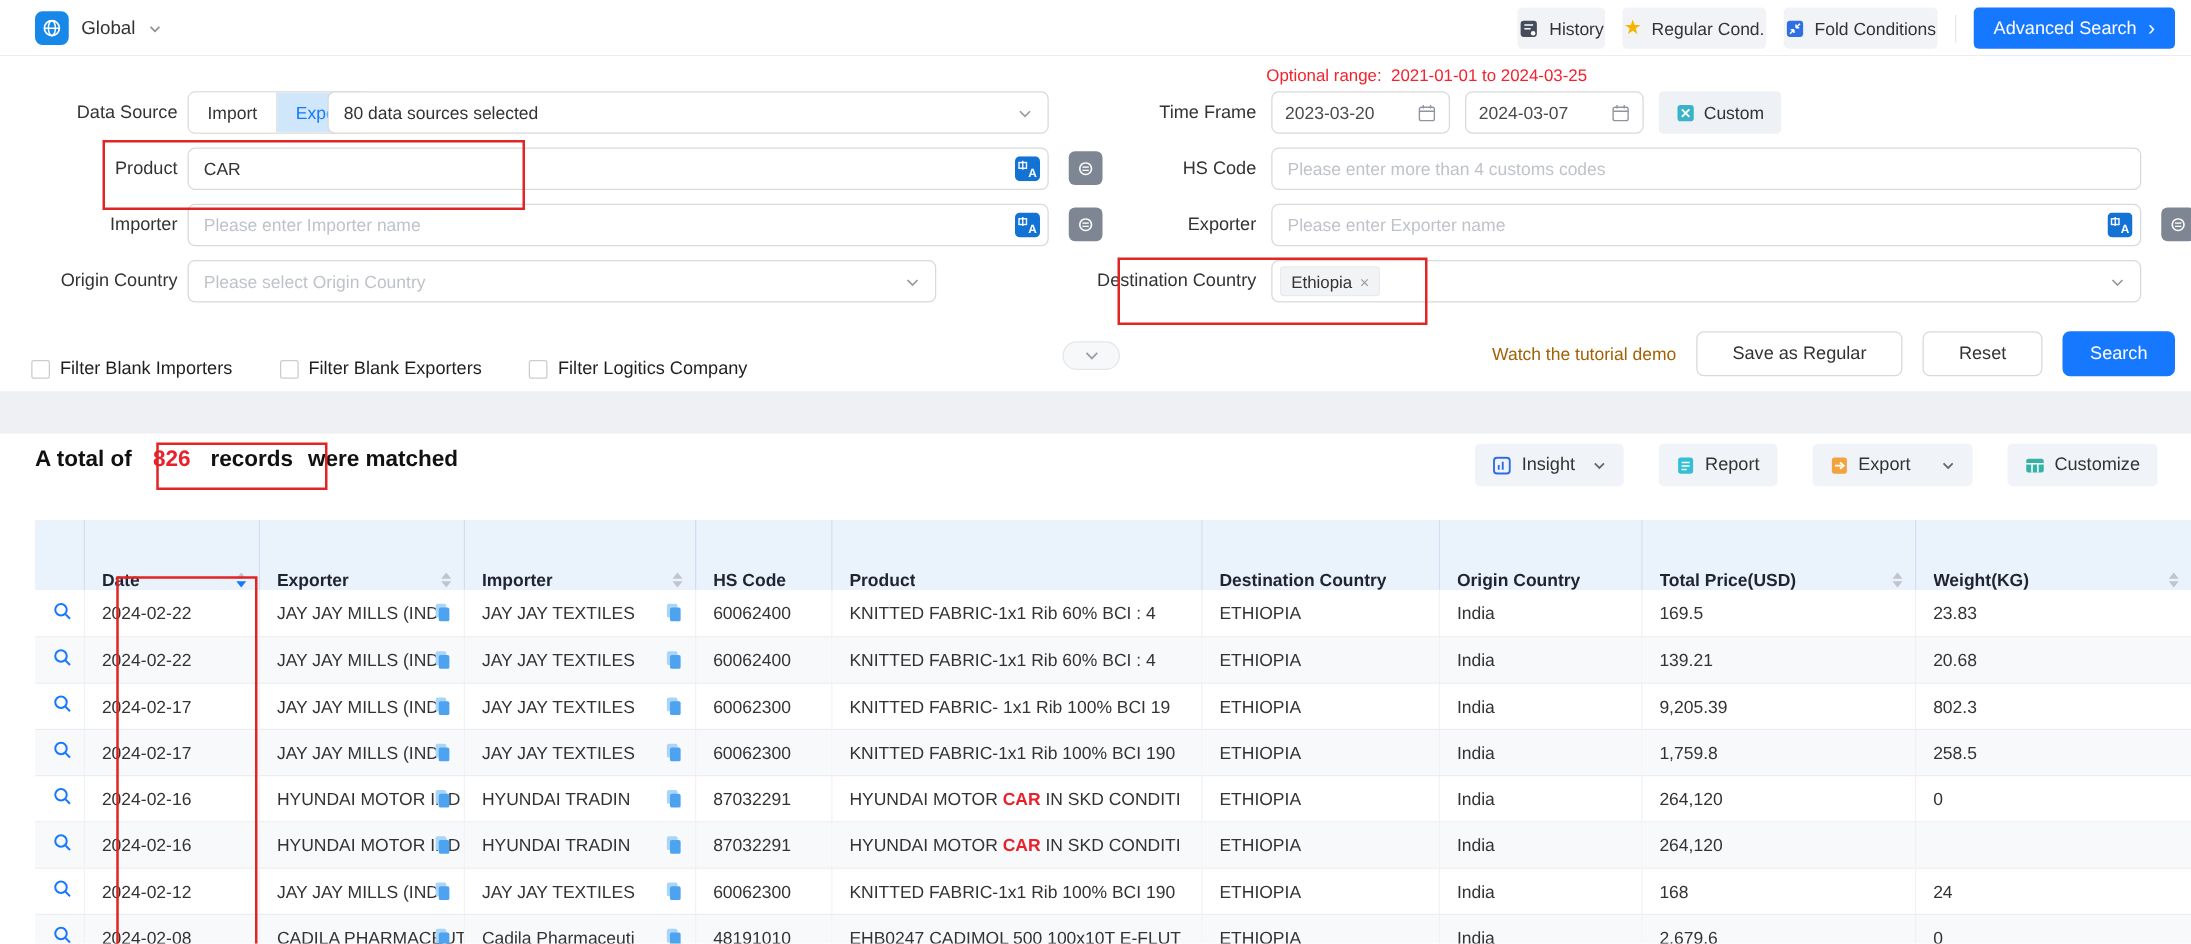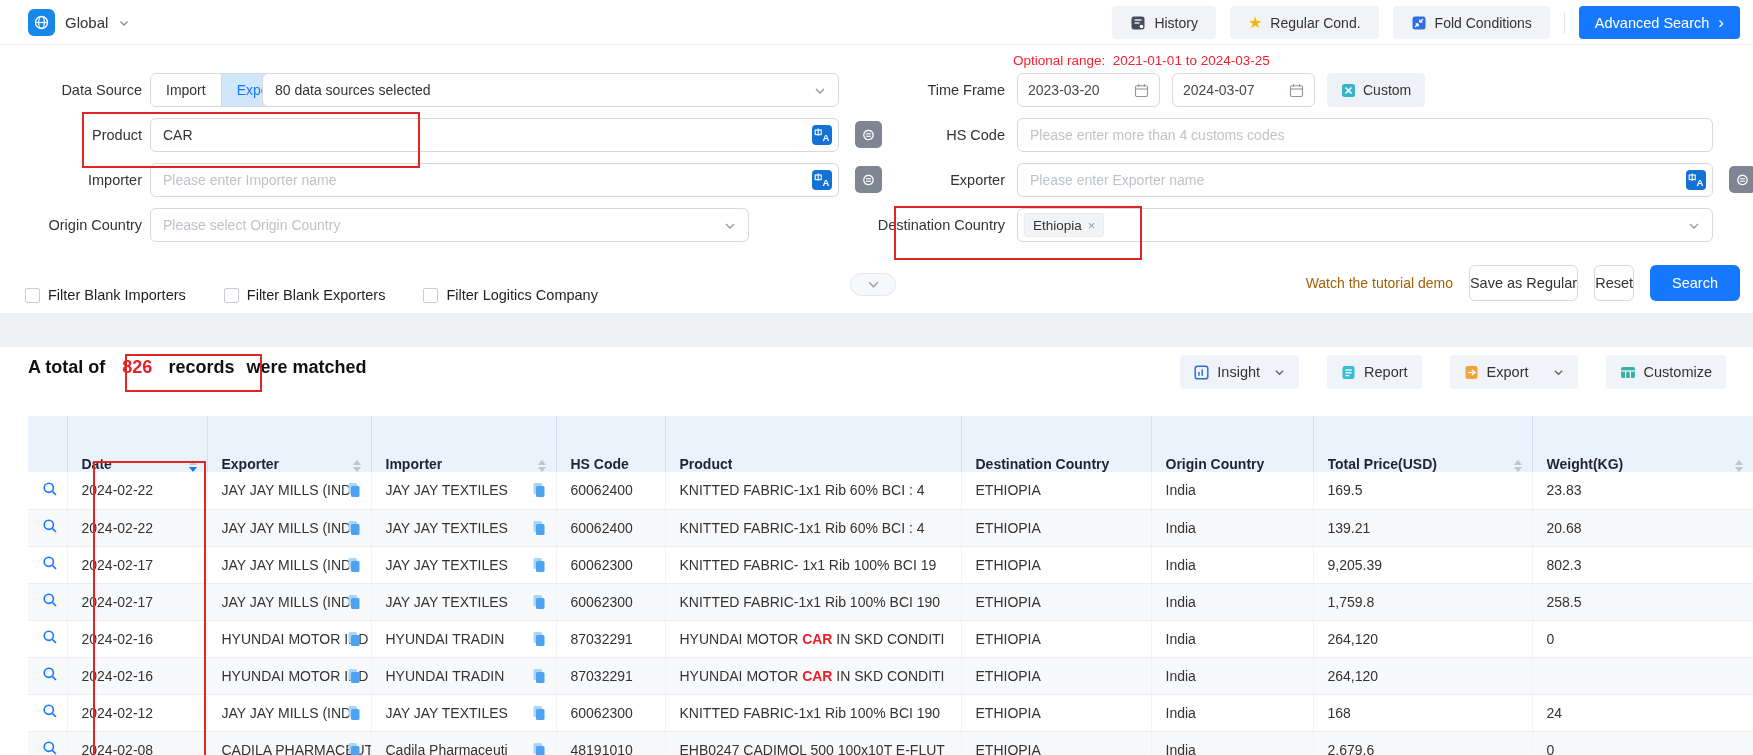--- a/index.html
+++ b/index.html
@@ -6,21 +6,21 @@
   html,body { background:#fff; }
   body { font-family:"Liberation Sans", sans-serif; color:#333; }
   .page { position:relative; width:1753px; height:755px; overflow:hidden; background:#fff; }
 
   
   .topbar { position:absolute; left:0; top:0; width:1753px; height:45px; background:#fff; border-bottom:1px solid #ececec; }
   .brand { position:absolute; left:28px; top:9px; display:flex; align-items:center; gap:10px; }
   .logo { width:27px; height:27px; border-radius:6px; background:#1788e8; display:flex; align-items:center; justify-content:center; }
   .brand-label { font-size:15px; color:#333; }
   .topbar-actions { position:absolute; right:13px; top:6px; height:33px; display:flex; align-items:center; gap:14px; }
-  .btn-gray { height:33px; display:flex; align-items:center; gap:8px; padding:0 18px; background:#f1f3f6; border:none; border-radius:4px; font-size:14px; color:#333; font-family:inherit; cursor:pointer; }
+  .btn-gray { height:33px; display:flex; align-items:center; gap:8px; padding:0 1px; background:#f1f3f6; border:none; border-radius:4px; font-size:14px; color:#333; font-family:inherit; cursor:pointer; }
   .btn-primary { height:33px; display:flex; align-items:center; gap:9px; padding:0 16px; background:#1677ff; border:none; border-radius:4px; font-size:14.5px; color:#fff; font-family:inherit; cursor:pointer; }
   .btn-primary .arrow { font-size:17px; line-height:1; }
   .vdivider { width:1px; height:22px; background:#e3e5e8; }
   .icon-box { display:inline-flex; align-items:center; justify-content:center; }
   .star { color:#f7b500; font-size:16px; line-height:1; }
 
   
   .form { position:absolute; left:0; top:45px; width:1753px; height:268px; background:#fff; }
   .opt-range { position:absolute; left:1013px; top:8px; font-size:13.5px; color:#f5222d; }
   .lbl { position:absolute; left:0; width:142px; text-align:right; font-size:14.5px; color:#333; line-height:34px; }
@@ -43,39 +43,39 @@
   .custom-btn { position:absolute; height:34px; display:flex; align-items:center; gap:7px; padding:0 14px; background:#eef1f6; border:none; border-radius:4px; font-size:14px; color:#333; font-family:inherit; cursor:pointer; }
   .tag { display:inline-flex; align-items:center; gap:6px; height:24px; padding:0 8px; background:#f2f3f5; border:1px solid #e8eaed; border-radius:3px; font-size:13.5px; color:#333; }
   .tag .x { color:#9aa0a6; font-size:13px; cursor:pointer; }
 
   .checks { position:absolute; left:25px; top:224px; display:flex; gap:38px;margin-top:18px; }
   .check { display:flex; align-items:center; gap:8px; font-size:14.5px; color:#1f1f1f; cursor:pointer; }
   .cb { width:15px; height:15px; border:1px solid #c9ccd2; border-radius:2px; background:#fff; }
   .collapse-pill { position:absolute; left:850px; top:228px; width:46px; height:23px; border-radius:12px; background:#f7f8fa; border:1px solid #e4e6ea; display:flex; align-items:center; justify-content:center; cursor:pointer; }
   .form-actions { position:absolute; right:13px; top:220px; height:36px; display:flex; align-items:center; gap:16px; }
   .link { font-size:14px; color:#a16207; cursor:pointer; }
-  .btn-white { height:36px; padding:0 0; background:#fff; border:1px solid #d9d9d9; border-radius:6px; font-size:14.5px; color:#333; font-family:inherit; cursor:pointer; }
+  .btn-white { height:36px; padding:0 28px; background:#fff; border:1px solid #d9d9d9; border-radius:6px; font-size:14.5px; color:#333; font-family:inherit; cursor:pointer; }
   .btn-search { height:36px; padding:0 22px; background:#1677ff; border:none; border-radius:6px; font-size:14.5px; color:#fff; font-family:inherit; cursor:pointer; }
 
   .band { position:absolute; left:0; top:313px; width:1753px; height:34px; background:#eef0f3; }
 
   
   .results { position:absolute; left:0; top:347px; width:1753px; height:408px; background:#fff; }
   .summary { position:absolute; left:28px; top:10px; font-size:18px; font-weight:bold; color:#111; }
   .summary .count { color:#e8212b; margin:0 16px 0 17px; }
   .summary .rec { margin-right:12px; }
   .res-toolbar { position:absolute; right:27px; top:8px; display:flex; align-items:center; gap:28px; }
   .pill { height:34px; display:flex; align-items:center; gap:8px; padding:0 14px; background:#f0f3f7; border:none; border-radius:4px; font-size:14.5px; color:#333; font-family:inherit; cursor:pointer; }
   .pill .chev2 { margin-left:6px; }
   .pill.export .chev2 { margin-left:16px; }
 
   table.grid { position:absolute; left:28px; top:69px; width:1725px; table-layout:fixed; border-collapse:collapse; }
   .grid thead th { height:42px; background:#eaf2fc; border-right:1px solid #d3dff0; font-size:14px; font-weight:bold; color:#1f2430; text-align:left; }
   .grid thead th:last-child { border-right:none; }
-  .th-in { display:flex; align-items:flex-end; justify-content:space-between; padding:0 10px 0 14px;margin-top:40px; }
+  .th-in { display:flex; align-items:center; justify-content:space-between; padding:0 10px 0 14px;margin-top:40px; }
   .th-in .t { white-space:nowrap; overflow:hidden; }
   .sort { display:inline-flex; flex-direction:column; align-items:center; gap:2px; }
   .caret { width:0; height:0; border-left:4px solid transparent; border-right:4px solid transparent; }
   .caret.up { border-bottom:5px solid #c0c4cc; }
   .caret.down { border-top:5px solid #c0c4cc; }
   .caret.down.active { border-top-color:#1677ff; }
   .grid tbody td { height:37px; border-bottom:1px solid #ededf0; border-right:1px solid #f1f2f5; font-size:14px; color:#333; white-space:nowrap; overflow:hidden; padding:0 8px 0 14px; }
   .grid tbody td:last-child { border-right:none; }
   .grid tbody tr:nth-child(even) { background:#f8f9fb; }
   td.c-search { text-align:center; padding:0; }

